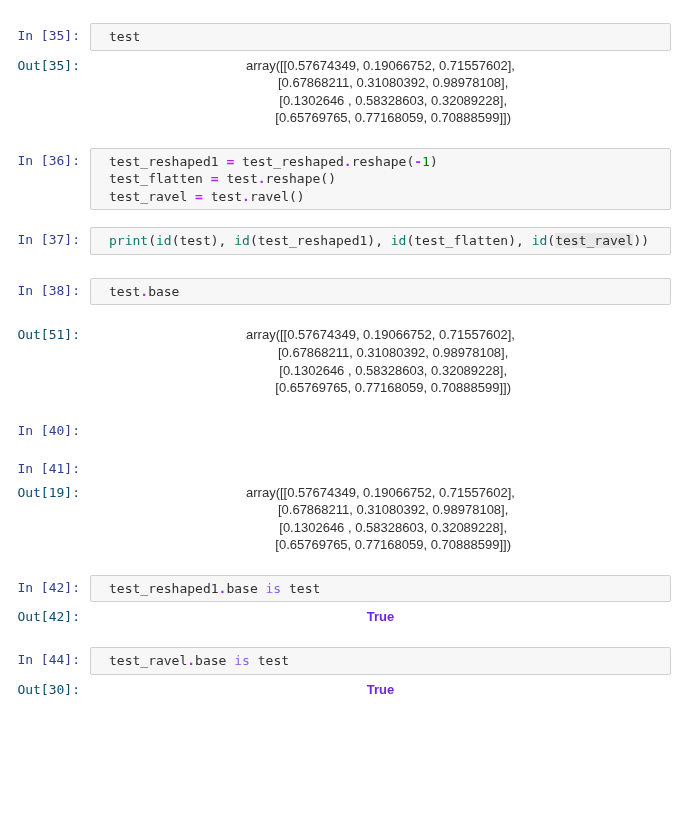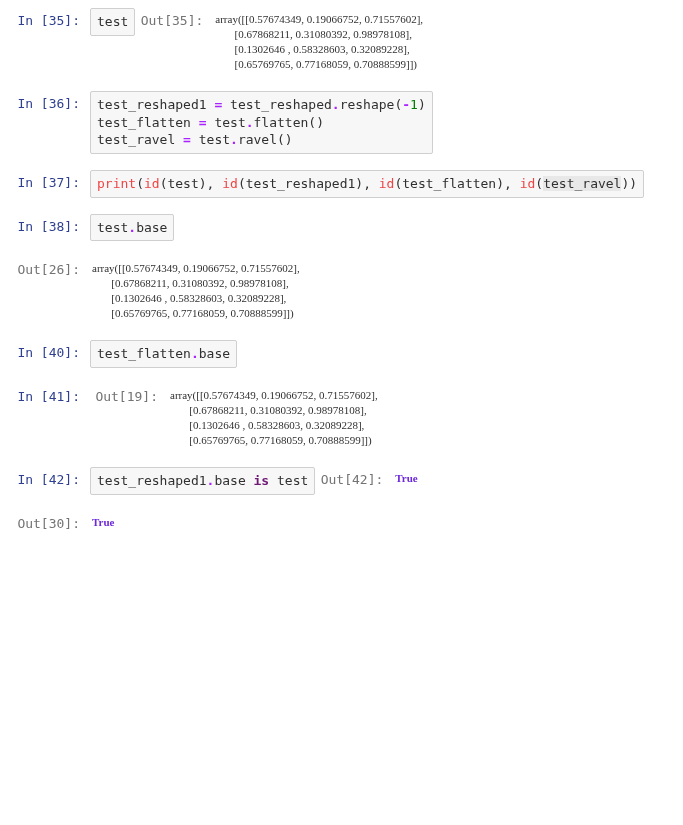--- a/index.html
+++ b/index.html
@@ -8,65 +8,68 @@
     padding: 8px 12px;
     background: #fff;
     font-family: Menlo, Consolas, "DejaVu Sans Mono", monospace;
     font-size: 13px;
     line-height: 1.35;
     color: #333;
     width: 683px;
   }
   .cell {
     display: flex;
+    flex-direction: column;
     margin-bottom: 14px;
+    margin-top: 15px;
   }
   .row {
     display: flex;
     align-items: flex-start;
     margin-bottom: 2px;
   }
   .prompt {
     flex: 0 0 78px;
     text-align: right;
     padding-right: 10px;
     font-family: Menlo, Consolas, "DejaVu Sans Mono", monospace;
     font-size: 13px;
     white-space: pre;
     padding-top: 4px;
     user-select: none;
   }
   .prompt.in { color: #2e3f8f; }
-  .prompt.out { color: #737373; }
+  .prompt.out { color: #0c4a6e; }
   .main-area {
     flex: 1 1 auto;
     min-width: 0;
   }
   .code-input {
     border: 1px solid #cfcfcf;
     background: #f7f7f7;
     border-radius: 2px;
-    padding: 4px 6px;
+    padding: 4px 18px;
     white-space: pre;
     font-family: Menlo, Consolas, "DejaVu Sans Mono", monospace;
     font-size: 13px;
     color: #303030;
     overflow-x: auto;
   }
   .output {
     padding: 4px 2px;
     white-space: pre;
-    font-family: Liberation Serif, serif;
-    font-size: 11px;
+    font-family: Liberation Sans, sans-serif;
+    font-size: 13px;
     color: #303030;
+    text-align: center;
   }
-  .t-kw { color: #701a75; font-weight: bold; }
+  .t-kw { color: #8b5cf6; font-weight: normal; }
   .t-nm { color: #303030; }
   .t-num { color: #008000; }
-  .t-bi { color: #ef4444; }
+  .t-bi { color: #0f766e; }
   .t-op { color: #aa22ff; font-weight: bold; }
   .t-hl { background: #e8e8e8; }
   .t-out-kw { color: #6d28d9; font-weight: bold; }
 </style>
 </head>
 <body>
 
 <div id="notebook">
     <div class="cell">
       <div class="row">
@@ -83,21 +86,21 @@
        [0.1302646 , 0.58328603, 0.32089228],
        [0.65769765, 0.77168059, 0.70888599]])</span></div>
         </div>
       </div>
     </div>
     <div class="cell">
       <div class="row">
         <div class="prompt in">In [36]:</div>
         <div class="main-area">
           <div class="code-input"><span class="t-nm">test_reshaped1 </span><span class="t-op">=</span><span class="t-nm"> test_reshaped</span><span class="t-op">.</span><span class="t-nm">reshape(</span><span class="t-op">-</span><span class="t-num">1</span><span class="t-nm">)
-</span><span class="t-nm">test_flatten </span><span class="t-op">=</span><span class="t-nm"> test</span><span class="t-op">.</span><span class="t-nm">flatten()
+</span><span class="t-nm">test_flatten </span><span class="t-op">=</span><span class="t-nm"> test</span><span class="t-op">.</span><span class="t-nm">reshape()
 </span><span class="t-nm">test_ravel </span><span class="t-op">=</span><span class="t-nm"> test</span><span class="t-op">.</span><span class="t-nm">ravel()</span></div>
         </div>
       </div>
     </div>
     <div class="cell">
       <div class="row">
         <div class="prompt in">In [37]:</div>
         <div class="main-area">
           <div class="code-input"><span class="t-bi">print</span><span class="t-nm">(</span><span class="t-bi">id</span><span class="t-nm">(test), </span><span class="t-bi">id</span><span class="t-nm">(test_reshaped1), </span><span class="t-bi">id</span><span class="t-nm">(test_flatten), </span><span class="t-bi">id</span><span class="t-nm">(</span><span class="t-hl">test_ravel</span><span class="t-nm">))</span></div>
         </div>
@@ -109,35 +112,32 @@
     <div class="cell">
       <div class="row">
         <div class="prompt in">In [38]:</div>
         <div class="main-area">
           <div class="code-input"><span class="t-nm">test</span><span class="t-op">.</span><span class="t-nm">base</span></div>
         </div>
       </div>
     </div>
     <div class="cell">
       <div class="row">
-        <div class="prompt out">Out[26]:</div>
+        <div class="prompt out">Out[51]:</div>
         <div class="main-area">
           <div class="output"><span class="t-nm">array([[0.57674349, 0.19066752, 0.71557602],
        [0.67868211, 0.31080392, 0.98978108],
        [0.1302646 , 0.58328603, 0.32089228],
        [0.65769765, 0.77168059, 0.70888599]])</span></div>
         </div>
       </div>
     </div>
     <div class="cell">
       <div class="row">
         <div class="prompt in">In [40]:</div>
-        <div class="main-area">
-          <div class="code-input"><span class="t-nm">test_flatten</span><span class="t-op">.</span><span class="t-nm">base</span></div>
-        </div>
       </div>
     </div>
     <div class="cell">
       <div class="row">
         <div class="prompt in">In [41]:</div>
       </div>
       <div class="row">
         <div class="prompt out">Out[19]:</div>
         <div class="main-area">
           <div class="output"><span class="t-nm">array([[0.57674349, 0.19066752, 0.71557602],
@@ -156,19 +156,25 @@
       </div>
       <div class="row">
         <div class="prompt out">Out[42]:</div>
         <div class="main-area">
           <div class="output"><span class="t-out-kw">True</span></div>
         </div>
       </div>
     </div>
     <div class="cell">
       <div class="row">
+        <div class="prompt in">In [44]:</div>
+        <div class="main-area">
+          <div class="code-input"><span class="t-nm">test_ravel</span><span class="t-op">.</span><span class="t-nm">base </span><span class="t-kw">is</span><span class="t-nm"> test</span></div>
+        </div>
+      </div>
+      <div class="row">
         <div class="prompt out">Out[30]:</div>
         <div class="main-area">
           <div class="output"><span class="t-out-kw">True</span></div>
         </div>
       </div>
     </div>
   </div>
 
 </body></html>

